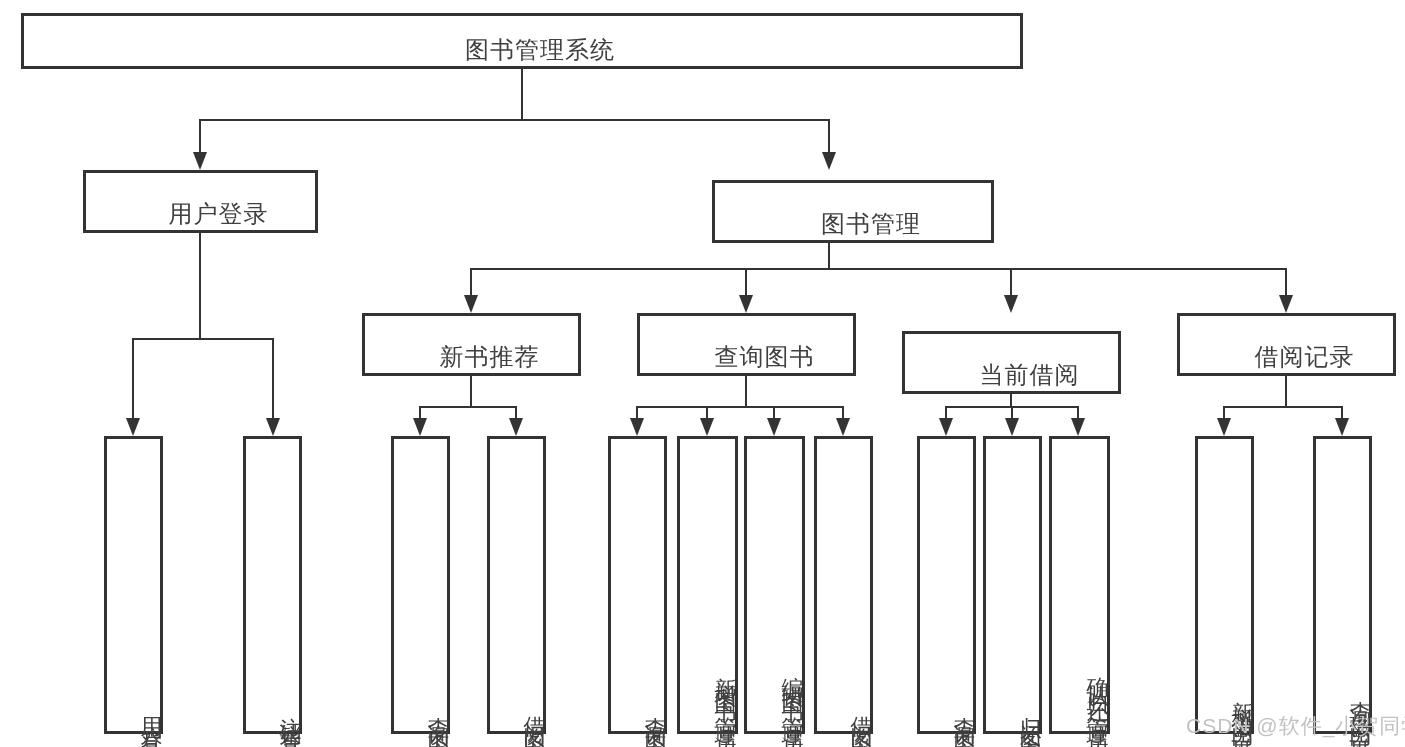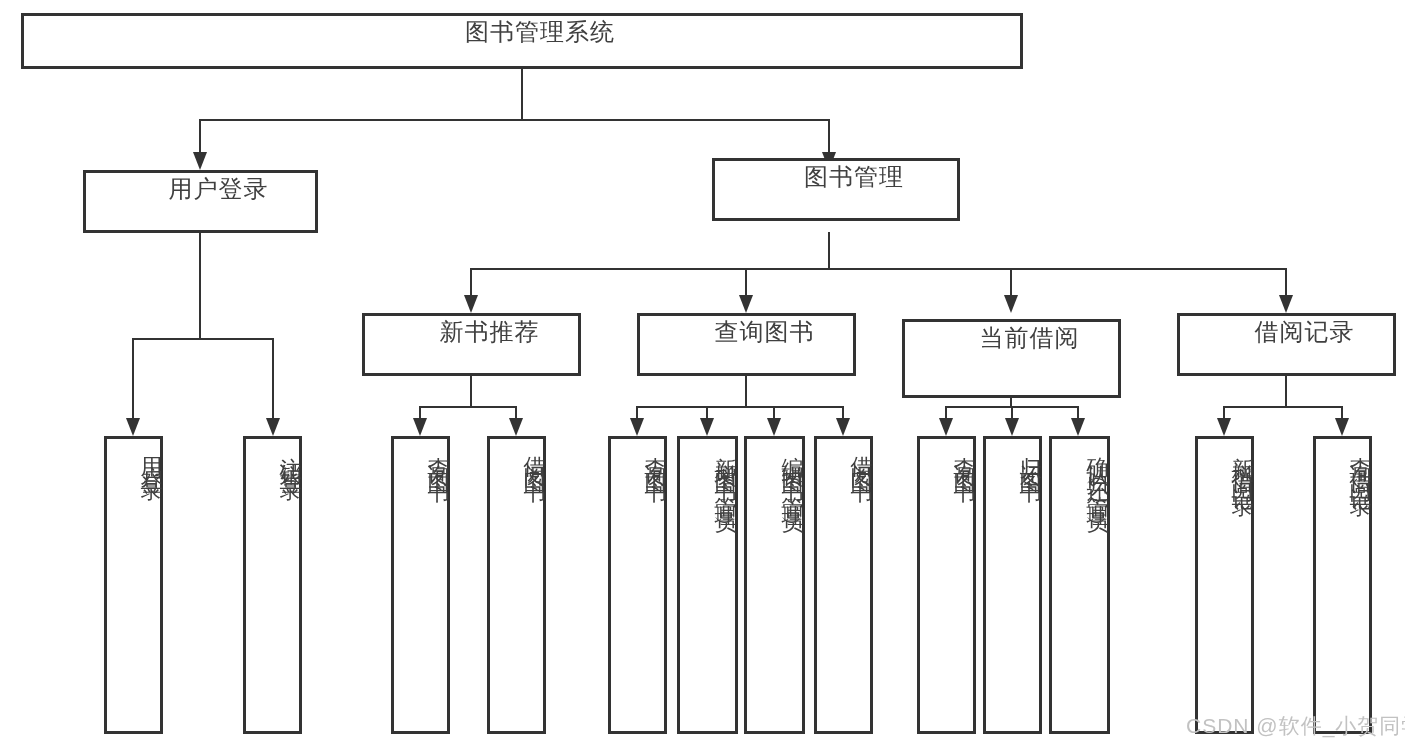--- a/index.html
+++ b/index.html
@@ -17,21 +17,21 @@
     font-family: "Liberation Sans", "DejaVu Sans", sans-serif;
     color: var(--text);
     overflow: hidden;
   }
   .node {
     position: absolute;
     box-sizing: border-box;
     background: var(--background);
     border: 3px solid var(--line);
     display: flex;
-    align-items: flex-start;
+    align-items: flex-end;
     justify-content: center;
     padding-left: 36px;
   }
   .hnode .lbl {
     font-size: 24px;
     letter-spacing: 1px;
     white-space: nowrap;
   }
   .leaf .lbl {
     writing-mode: vertical-lr;
@@ -124,31 +124,31 @@
   <div class="ah" style="left:1217px;top:418px"></div>
   <div class="ah" style="left:1335px;top:418px"></div>
 
   <div class="node hnode" style="left:21px;top:13px;width:1002px;height:56px">
     <span class="lbl">图书管理系统</span>
   </div>
 
   <div class="node hnode" style="left:83px;top:170px;width:235px;height:63px">
     <span class="lbl">用户登录</span>
   </div>
-  <div class="node hnode" style="left:712px;top:158px;width:248px;height:63px">
+  <div class="node hnode" style="left:712px;top:180px;width:282px;height:63px">
     <span class="lbl">图书管理</span>
   </div>
 
   <div class="node hnode" style="left:362px;top:313px;width:219px;height:63px">
     <span class="lbl">新书推荐</span>
   </div>
   <div class="node hnode" style="left:637px;top:313px;width:219px;height:63px">
     <span class="lbl">查询图书</span>
   </div>
-  <div class="node hnode" style="left:902px;top:319px;width:219px;height:79px">
+  <div class="node hnode" style="left:902px;top:331px;width:219px;height:63px">
     <span class="lbl">当前借阅</span>
   </div>
   <div class="node hnode" style="left:1177px;top:313px;width:219px;height:63px">
     <span class="lbl">借阅记录</span>
   </div>
 
   <div class="node leaf" style="left:104px;top:436px;width:59px;height:298px">
     <span class="lbl">用户登录</span>
   </div>
   <div class="node leaf" style="left:243px;top:436px;width:59px;height:298px">

